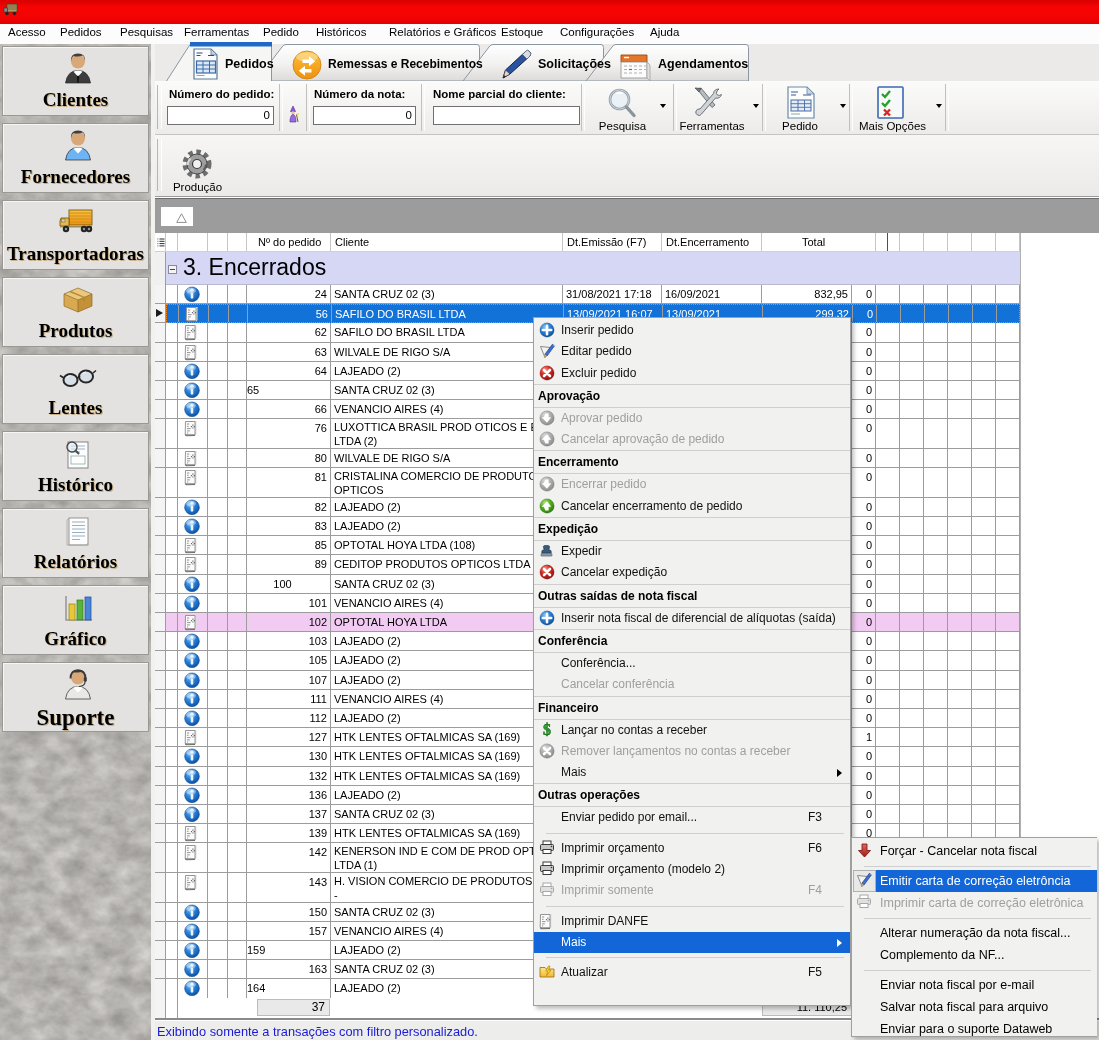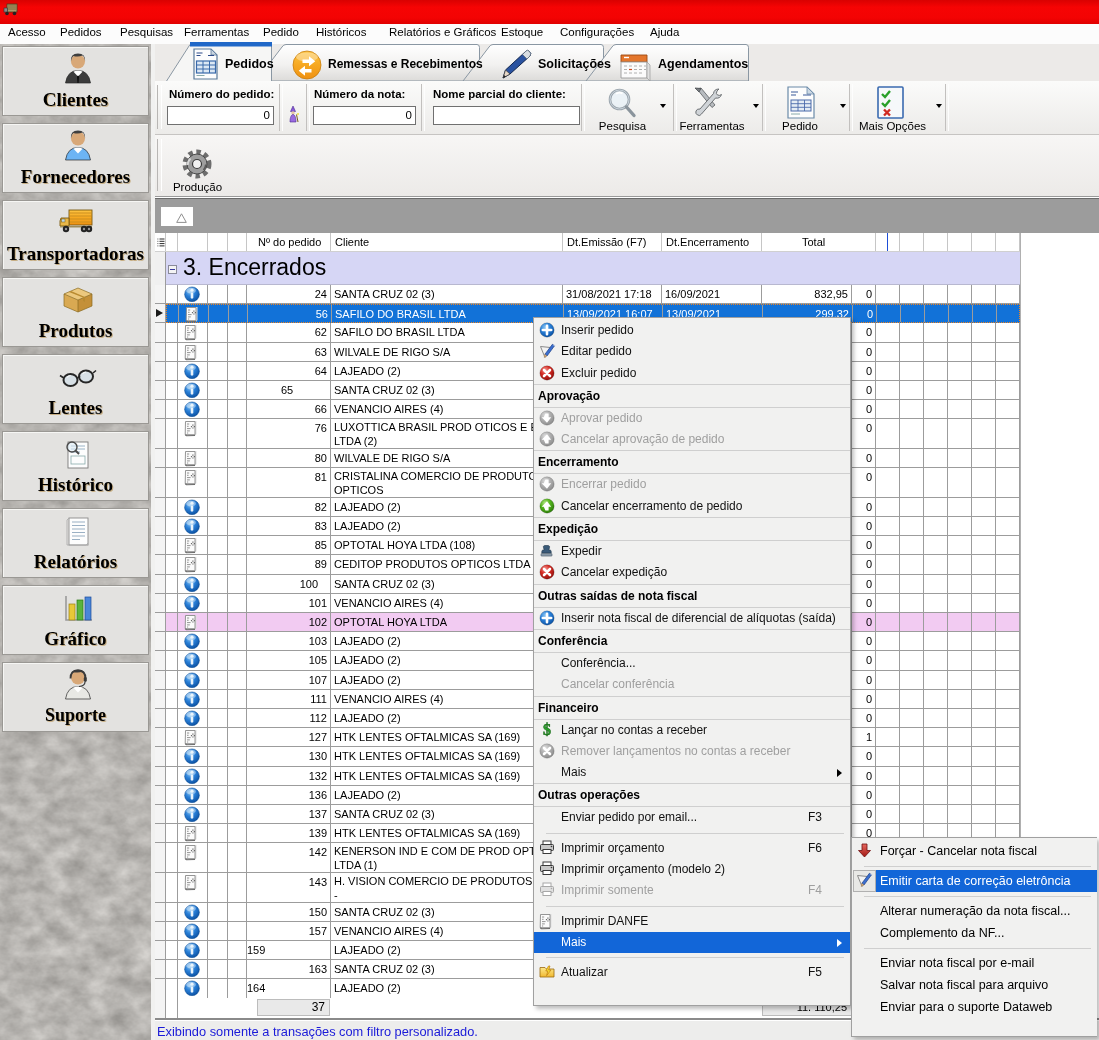--- a/index.html
+++ b/index.html
@@ -149,21 +149,21 @@
 <div class="ab" style="left:2px;top:662px;width:147px;height:70px;background:#e3e2e0;border:1px solid #9a9894;box-shadow:inset 1px 1px 0 #f6f6f4;box-sizing:border-box"></div>
 <svg class="ab" style="left:58px;top:667px" width="40" height="33" viewBox="0 0 40 33">
     <path d="M7.5 32q2-12.5 12.5-12.5T32.5 32z" fill="#e8e8e4" stroke="#2a2a2a" stroke-width=".7"></path>
     <path d="M15.5 20.8 20 25.5l4.5-4.7q-2-1.3-4.5-1.3t-4.5 1.3z" fill="#fff"></path>
     <circle cx="20" cy="10.5" r="7" fill="#d8a878"></circle>
     <path d="M12.9 10.5q-.7-8 7.1-8t7.1 8q-.7-5-2.5-6-4.6 2-9.2.4-2 1.4-2.5 5.6z" fill="#3f3f3f"></path>
     <path d="M12.5 11.5q0-8 7.5-8t7.5 8" fill="none" stroke="#3a3a3a" stroke-width="1.8"></path>
     <rect x="25.8" y="10" width="3" height="5" rx="1.4" fill="#3a3a3a"></rect>
     <path d="M27 15q0 4-6 4.5" fill="none" stroke="#3a3a3a" stroke-width="1.2"></path>
   </svg>
-<div class="ab" style="left:2px;top:705px;width:147px;text-align:center;font-family:'Liberation Serif',serif;font-weight:bold;font-size:18px;color:#000;text-shadow:1px 1px 0 rgba(180,140,70,.6)">Suporte</div>
+<div class="ab" style="left:2px;top:705px;width:147px;text-align:center;font-family:'Liberation Serif',serif;font-weight:bold;font-size:23px;color:#000;text-shadow:1px 1px 0 rgba(180,140,70,.6)">Suporte</div>
 <div class="ab" style="left:155px;top:44px;width:944px;height:37px;background:#eceae8"></div>
 <svg class="ab" style="left:155px;top:42px" width="944" height="44" viewBox="0 0 942 44">
     <path d="M100 39 L126 5 Q127.5 2.5 130 2.5 L321 2.5 Q323.5 2.5 323.5 5.5 L323.5 39 Z" fill="url(#gtab)" stroke="#8a97a3" stroke-width="1"></path>
     <path d="M307 39 L333 5 Q334.5 2.5 337 2.5 L445 2.5 Q447.5 2.5 447.5 5.5 L447.5 39 Z" fill="url(#gtab)" stroke="#8a97a3" stroke-width="1"></path>
     <path d="M430 39 L456 5 Q457.5 2.5 460 2.5 L590 2.5 Q592.5 2.5 592.5 5.5 L592.5 39 Z" fill="url(#gtab)" stroke="#8a97a3" stroke-width="1"></path>
     <path d="M0 39.5 H942" stroke="#9aa5af" stroke-width="1"></path>
     <path d="M8 43 L34 2.5 L115.5 2.5 L115.5 43" fill="#f6f6f5" stroke="#8a97a3" stroke-width="1"></path>
     <rect x="34" y="0" width="82" height="4.5" fill="#2068c8"></rect>
   </svg>
 <svg class="ab" style="left:192px;top:48px" width="28" height="32" viewBox="0 0 28 32">
@@ -443,21 +443,21 @@
         </svg></div>
 </div>
   </div>
 <div class="ab" style="left:155px;top:380.99999999999994px;width:865px;height:19.2px;box-sizing:border-box">
 <div class="ab" style="left:0;top:0;width:11px;height:100%;background:#f4f4f4;border-right:1px solid #9c9c9c;border-bottom:1px solid #9c9c9c;box-sizing:border-box"></div>
 <div class="ab" style="left:11px;top:0;width:854px;height:100%;background:#fff;border-bottom:1px solid #9c9c9c;box-sizing:border-box">
 <div class="cell" style="left:0px;width:12px;padding-left:3px;line-height:18px;box-sizing:border-box;color:inherit"></div>
 <div class="cell" style="left:12px;width:30px;padding-left:3px;line-height:18px;box-sizing:border-box;color:inherit"></div>
 <div class="cell" style="left:42px;width:20px;padding-left:3px;line-height:18px;box-sizing:border-box;color:inherit"></div>
 <div class="cell" style="left:62px;width:19px;padding-left:3px;line-height:18px;box-sizing:border-box;color:inherit"></div>
-<div class="cell" style="left:81px;width:84px;text-align:center;padding-right:3px;line-height:18px;box-sizing:border-box;color:inherit">65</div>
+<div class="cell" style="left:81px;width:84px;text-align:left;padding-right:3px;line-height:18px;box-sizing:border-box;color:inherit">65</div>
 <div class="cell" style="left:165px;width:232px;padding-left:3px;line-height:18px;box-sizing:border-box;color:inherit">SANTA CRUZ 02 (3)</div>
 <div class="cell" style="left:397px;width:99px;padding-left:3px;line-height:18px;box-sizing:border-box;color:inherit"></div>
 <div class="cell" style="left:496px;width:100px;padding-left:3px;line-height:18px;box-sizing:border-box;color:inherit"></div>
 <div class="cell" style="left:596px;width:90px;text-align:right;padding-right:3px;line-height:18px;box-sizing:border-box;color:inherit"></div>
 <div class="cell" style="left:686px;width:24px;text-align:right;padding-right:3px;line-height:18px;box-sizing:border-box;color:inherit">0</div>
 <div class="cell" style="left:710px;width:24px;padding-left:3px;line-height:18px;box-sizing:border-box;color:inherit"></div>
 <div class="cell" style="left:734px;width:24px;padding-left:3px;line-height:18px;box-sizing:border-box;color:inherit"></div>
 <div class="cell" style="left:758px;width:24px;padding-left:3px;line-height:18px;box-sizing:border-box;color:inherit"></div>
 <div class="cell" style="left:782px;width:24px;padding-left:3px;line-height:18px;box-sizing:border-box;color:inherit"></div>
 <div class="cell" style="left:806px;width:24px;padding-left:3px;line-height:18px;box-sizing:border-box;color:inherit"></div>
@@ -691,21 +691,21 @@
         </svg></div>
 </div>
   </div>
 <div class="ab" style="left:155px;top:574.6000000000001px;width:865px;height:19.2px;box-sizing:border-box">
 <div class="ab" style="left:0;top:0;width:11px;height:100%;background:#f4f4f4;border-right:1px solid #9c9c9c;border-bottom:1px solid #9c9c9c;box-sizing:border-box"></div>
 <div class="ab" style="left:11px;top:0;width:854px;height:100%;background:#fff;border-bottom:1px solid #9c9c9c;box-sizing:border-box">
 <div class="cell" style="left:0px;width:12px;padding-left:3px;line-height:18px;box-sizing:border-box;color:inherit"></div>
 <div class="cell" style="left:12px;width:30px;padding-left:3px;line-height:18px;box-sizing:border-box;color:inherit"></div>
 <div class="cell" style="left:42px;width:20px;padding-left:3px;line-height:18px;box-sizing:border-box;color:inherit"></div>
 <div class="cell" style="left:62px;width:19px;padding-left:3px;line-height:18px;box-sizing:border-box;color:inherit"></div>
-<div class="cell" style="left:81px;width:84px;text-align:right;padding-right:12px;line-height:18px;box-sizing:border-box;color:inherit">100</div>
+<div class="cell" style="left:81px;width:84px;text-align:center;padding-right:12px;line-height:18px;box-sizing:border-box;color:inherit">100</div>
 <div class="cell" style="left:165px;width:232px;padding-left:3px;line-height:18px;box-sizing:border-box;color:inherit">SANTA CRUZ 02 (3)</div>
 <div class="cell" style="left:397px;width:99px;padding-left:3px;line-height:18px;box-sizing:border-box;color:inherit"></div>
 <div class="cell" style="left:496px;width:100px;padding-left:3px;line-height:18px;box-sizing:border-box;color:inherit"></div>
 <div class="cell" style="left:596px;width:90px;text-align:right;padding-right:3px;line-height:18px;box-sizing:border-box;color:inherit"></div>
 <div class="cell" style="left:686px;width:24px;text-align:right;padding-right:3px;line-height:18px;box-sizing:border-box;color:inherit">0</div>
 <div class="cell" style="left:710px;width:24px;padding-left:3px;line-height:18px;box-sizing:border-box;color:inherit"></div>
 <div class="cell" style="left:734px;width:24px;padding-left:3px;line-height:18px;box-sizing:border-box;color:inherit"></div>
 <div class="cell" style="left:758px;width:24px;padding-left:3px;line-height:18px;box-sizing:border-box;color:inherit"></div>
 <div class="cell" style="left:782px;width:24px;padding-left:3px;line-height:18px;box-sizing:border-box;color:inherit"></div>
 <div class="cell" style="left:806px;width:24px;padding-left:3px;line-height:18px;box-sizing:border-box;color:inherit"></div>
@@ -1455,20 +1455,29 @@
 <div class="ab" style="left:24px;top:0;right:0;height:22px;background:#1266d8"></div>
 <div class="ab" style="left:1px;top:0;width:23px;height:22px;background:#e8e8e6;border:1px solid #b0b0b0;box-sizing:border-box"></div>
 <span class="ab" style="left:4px;top:2px"><svg width="17" height="17" viewBox="0 0 17 17">
           <path d="M1.5 3.5 6 14.5 11.5 4.5z" fill="#f2f2f2" stroke="#8a8a8a" stroke-width="1"></path>
           <path d="M15.5 2.8 8 13l-2.2-1.6L13.4 1.3z" fill="#3a6ecf" stroke="#1c3f86" stroke-width=".7"></path>
           <path d="M7.9 13 5.2 14.3l.6-2.9z" fill="#eac28e" stroke="#9a7040" stroke-width=".5"></path>
           <path d="M14.6 1.9l1 .7" stroke="#c8d8f0" stroke-width="1.2"></path>
         </svg></span>
 <span class="ab" style="left:28px;top:0;color:#fff;">Emitir carta de correção eletrôncia</span>
     </div>
+<div style="height:22px;position:relative;font-size:12.5px;line-height:22px;white-space:nowrap;color:#9f9f9f;">
+<span class="ab" style="left:4px;top:2px"><svg width="16" height="15" viewBox="0 0 16 15">
+          <rect x="4" y="1" width="8" height="4" fill="#fff" stroke="#a8a8a8" stroke-width="1"></rect>
+          <rect x="1.5" y="4.5" width="13" height="6" rx="1" fill="#e0e0e0" stroke="#a8a8a8" stroke-width="1"></rect>
+          <rect x="4" y="9.5" width="8" height="4" fill="#fff" stroke="#a8a8a8" stroke-width="1"></rect>
+          <circle cx="12.5" cy="6.5" r=".8" fill="#a8a8a8"></circle>
+        </svg></span>
+<span class="ab" style="left:28px;top:0;">Imprimir carta de correção eletrônica</span>
+    </div>
 <div style="height:8px;position:relative">
       <div class="ab" style="left:12px;right:6px;top:3.5px;height:1px;background:#cfcfcf"></div>
     </div>
 <div style="height:22px;position:relative;font-size:12.5px;line-height:22px;white-space:nowrap;">
 <span class="ab" style="left:28px;top:0;">Alterar numeração da nota fiscal...</span>
     </div>
 <div style="height:22px;position:relative;font-size:12.5px;line-height:22px;white-space:nowrap;">
 <span class="ab" style="left:28px;top:0;">Complemento da NF...</span>
     </div>
 <div style="height:8px;position:relative">

